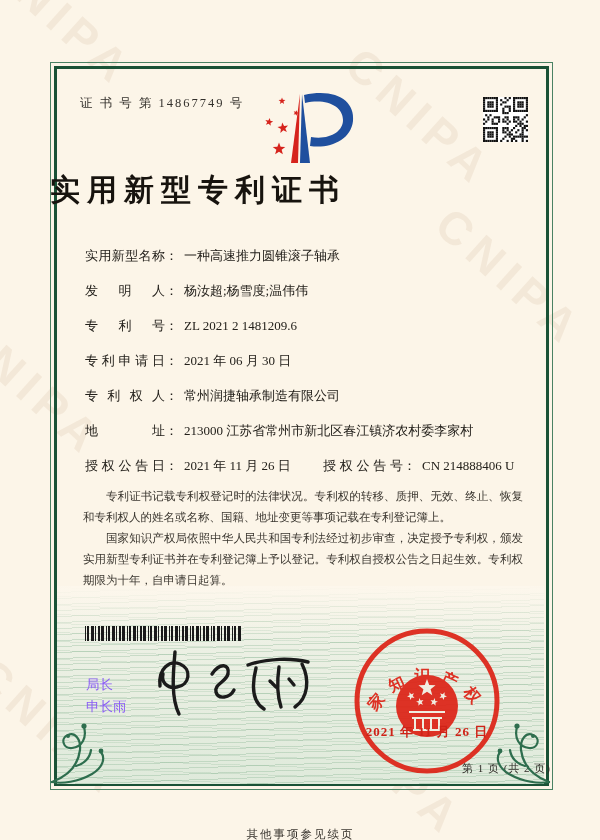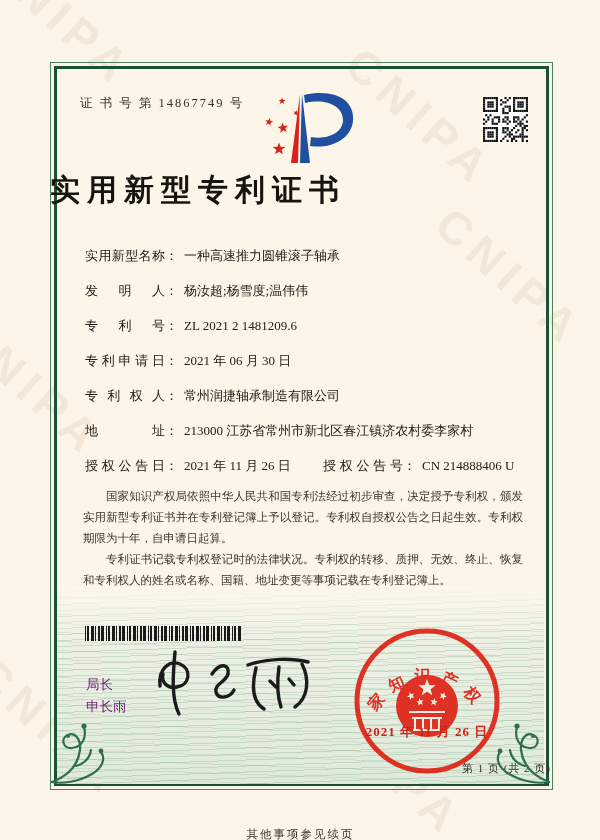--- a/index.html
+++ b/index.html
@@ -29,21 +29,21 @@
   .fields{position:absolute;left:85px;top:245px;width:445px;font-size:13px;color:#23201b;}
   .frow{height:22px;line-height:22px;margin-bottom:13px;white-space:nowrap;}
   .flabel{display:inline-block;width:80px;text-align:justify;text-align-last:justify;
           vertical-align:top;}
   .fcolon{display:inline-block;margin-right:6px;}
   .fpair1{display:inline-block;width:238px;}
   .paras{position:absolute;left:83px;top:486px;width:440px;font-size:11.5px;
          line-height:21px;color:#3a362f;text-align:justify;}
   .paras p{margin:0;text-indent:2em;}
   .barcode{position:absolute;left:85px;top:626px;width:156px;height:15px;}
-  .signer{position:absolute;left:86px;top:674px;font-size:13.5px;color:#701a75;line-height:22px;}
+  .signer{position:absolute;left:86px;top:674px;font-size:13.5px;color:#8b5cf6;line-height:22px;}
   .signature{position:absolute;left:148px;top:640px;width:172px;height:84px;}
   .seal{position:absolute;left:352px;top:626px;width:150px;height:150px;opacity:.93;}
   .seal-date{position:absolute;left:352px;top:723px;width:150px;text-align:center;
       font-size:13px;font-weight:bold;color:#cf2318;letter-spacing:1px;white-space:nowrap;}
   .page-num{position:absolute;left:50px;top:761px;width:501px;text-align:right;
       font-size:11px;color:#2e2b26;letter-spacing:1px;}
   .note{position:absolute;left:50px;top:827px;width:501px;text-align:center;
       font-size:11.5px;color:#3a362f;letter-spacing:2px;}
   .corner{position:absolute;width:74px;height:74px;z-index:3;}
   .corner.bl{left:46px;top:714px;}
@@ -323,22 +323,22 @@
     </div>
     <div class="frow">
       <span class="flabel">地址</span><span class="fcolon">：</span><span class="fvalue">213000 江苏省常州市新北区春江镇济农村委李家村</span>
     </div>
     <div class="frow">
       <span class="fpair1"><span class="flabel">授权公告日</span><span class="fcolon">：</span><span class="fvalue">2021 年 11 月 26 日</span></span><span class="flabel">授权公告号</span><span class="fcolon">：</span><span class="fvalue">CN 214888406 U</span>
     </div>
   </div>
 
   <div class="paras">
+    <p>专利证书记载专利权登记时的法律状况。专利权的转移、质押、无效、终止、恢复和专利权人的姓名或名称、国籍、地址变更等事项记载在专利登记簿上。</p>
     <p>国家知识产权局依照中华人民共和国专利法经过初步审查，决定授予专利权，颁发实用新型专利证书并在专利登记簿上予以登记。专利权自授权公告之日起生效。专利权期限为十年，自申请日起算。</p>
-    <p>专利证书记载专利权登记时的法律状况。专利权的转移、质押、无效、终止、恢复和专利权人的姓名或名称、国籍、地址变更等事项记载在专利登记簿上。</p>
   </div>
 
   <svg class="barcode" id="barcode" viewBox="0 0 156 15" preserveAspectRatio="none">
       <rect x="0" y="0" width="1" height="15" fill="#1a1a1a"></rect>
       <rect x="2" y="0" width="2" height="15" fill="#1a1a1a"></rect>
       <rect x="6" y="0" width="3" height="15" fill="#1a1a1a"></rect>
       <rect x="10" y="0" width="1" height="15" fill="#1a1a1a"></rect>
       <rect x="13" y="0" width="2" height="15" fill="#1a1a1a"></rect>
       <rect x="16" y="0" width="3" height="15" fill="#1a1a1a"></rect>
       <rect x="21" y="0" width="1" height="15" fill="#1a1a1a"></rect>

